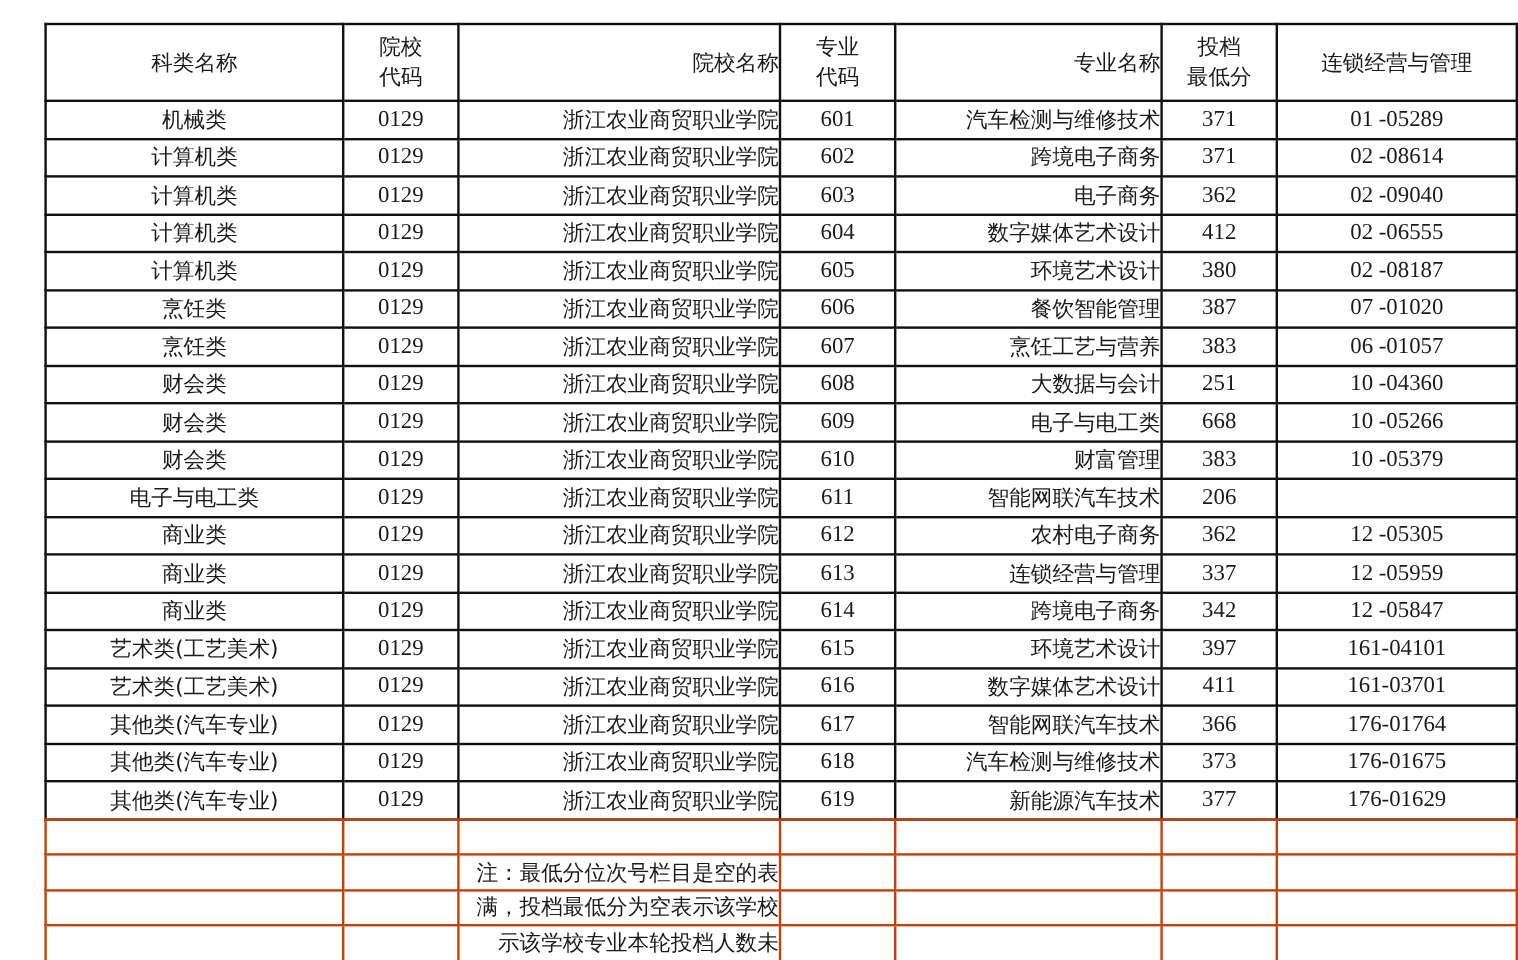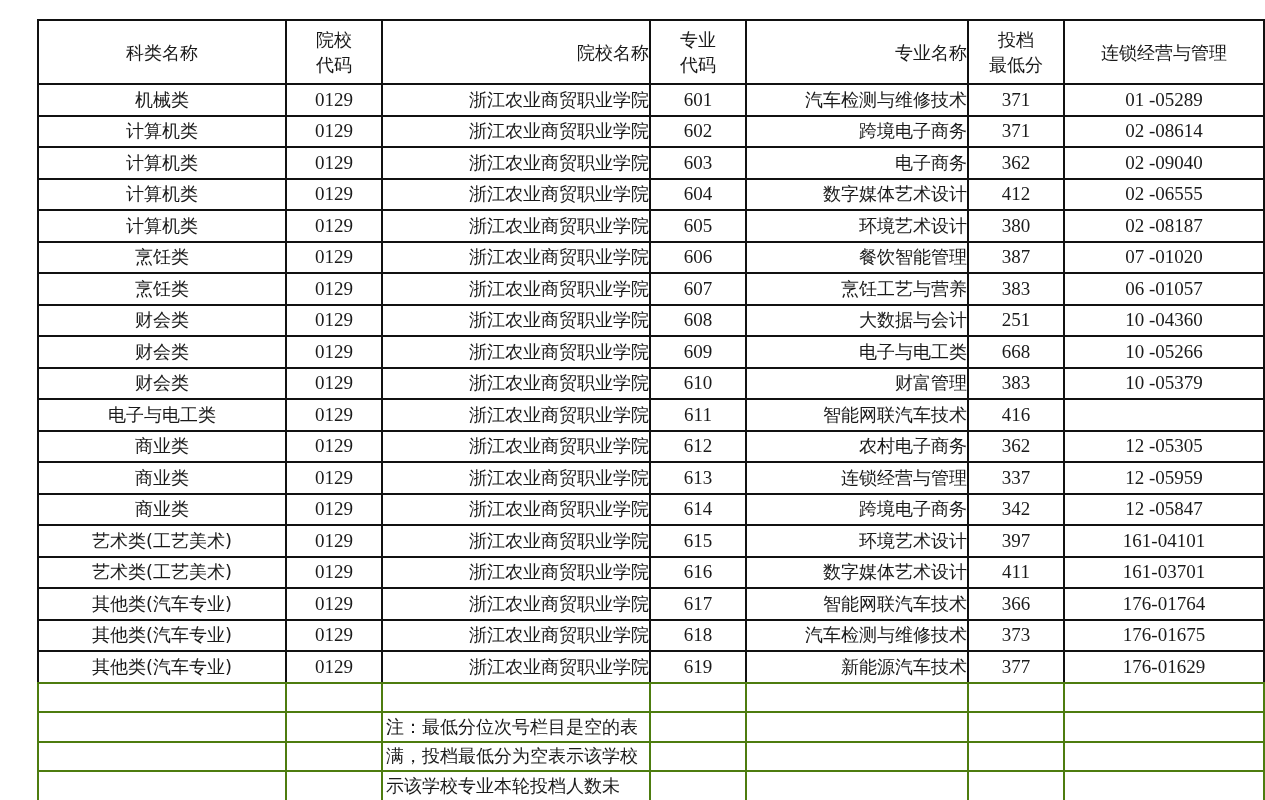--- a/index.html
+++ b/index.html
@@ -7,21 +7,21 @@
          font-family: "DejaVu Serif", "Liberation Serif", serif; color: #1a1a1a; }
   .sheet { position: absolute; left: 37px; top: 19px; }
   table { border-collapse: collapse; table-layout: fixed; }
   td { padding: 0; height: 29.5px; font-size: 18px; white-space: nowrap; overflow: visible; }
   .main td { border: 2px solid #111; }
   .main tr.hdr td { height: 62px; line-height: 25px; }
   .c { text-align: center; }
   .l { text-align: right; padding-left: 3px; }
   .cjk { font-family: "DejaVu Sans", "Liberation Sans", sans-serif; }
   .num { font-family: "Liberation Serif", "DejaVu Serif", serif; font-size: 19px; }
-  .foot td { border: 2px solid #4d7c0f; height: 27.5px; }
+  .foot td { border: 2px solid #c2410c; height: 27.5px; text-align: right; }
   .foot { margin-top: -2px; }
   .note { font-family: "DejaVu Sans", "Liberation Sans", sans-serif; font-size: 18px; padding-left: 3px; }
 </style>
 </head>
 <body>
 
 <div class="sheet">
   <table class="main">
     <colgroup>
       <col style="width:248px">
@@ -131,21 +131,21 @@
           <td class="l cjk">财富管理</td>
           <td class="c num">383</td>
           <td class="c num">10 -05379</td>
         </tr>
         <tr>
           <td class="c cjk">电子与电工类</td>
           <td class="c num">0129</td>
           <td class="l cjk">浙江农业商贸职业学院</td>
           <td class="c num">611</td>
           <td class="l cjk">智能网联汽车技术</td>
-          <td class="c num">416</td>
+          <td class="c num">206</td>
           <td class="c num"></td>
         </tr>
         <tr>
           <td class="c cjk">商业类</td>
           <td class="c num">0129</td>
           <td class="l cjk">浙江农业商贸职业学院</td>
           <td class="c num">612</td>
           <td class="l cjk">农村电子商务</td>
           <td class="c num">362</td>
           <td class="c num">12 -05305</td>

